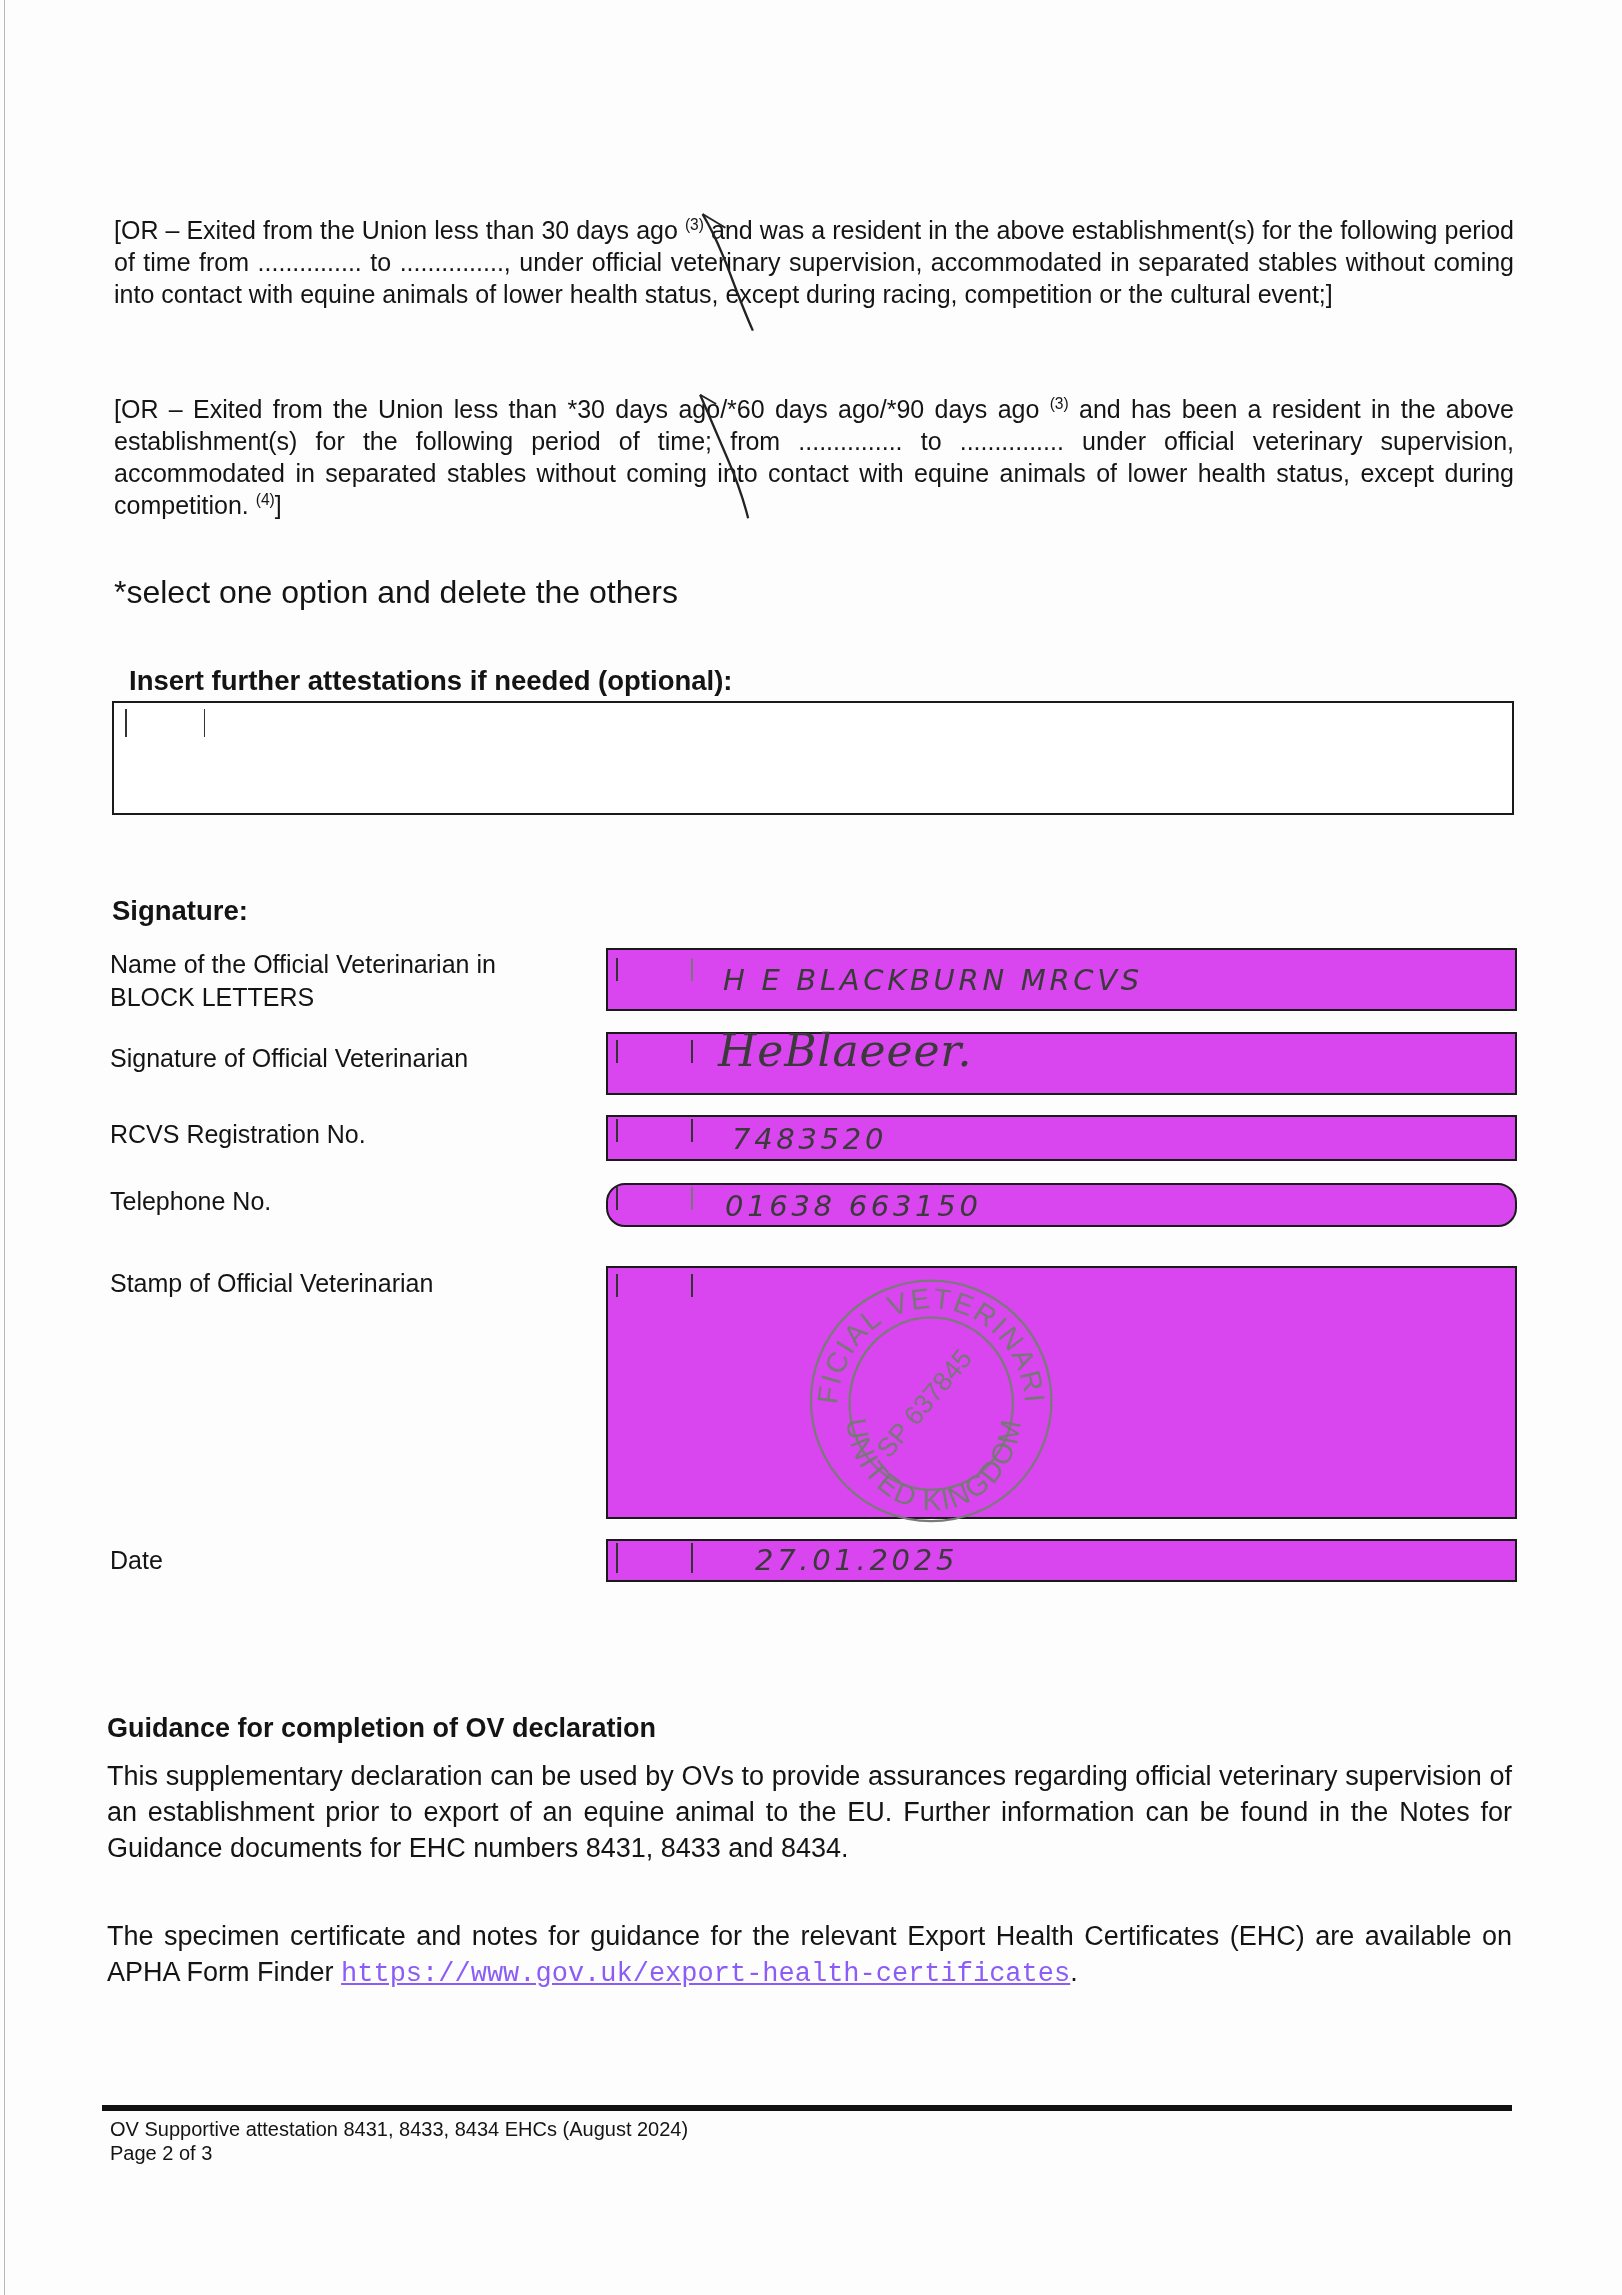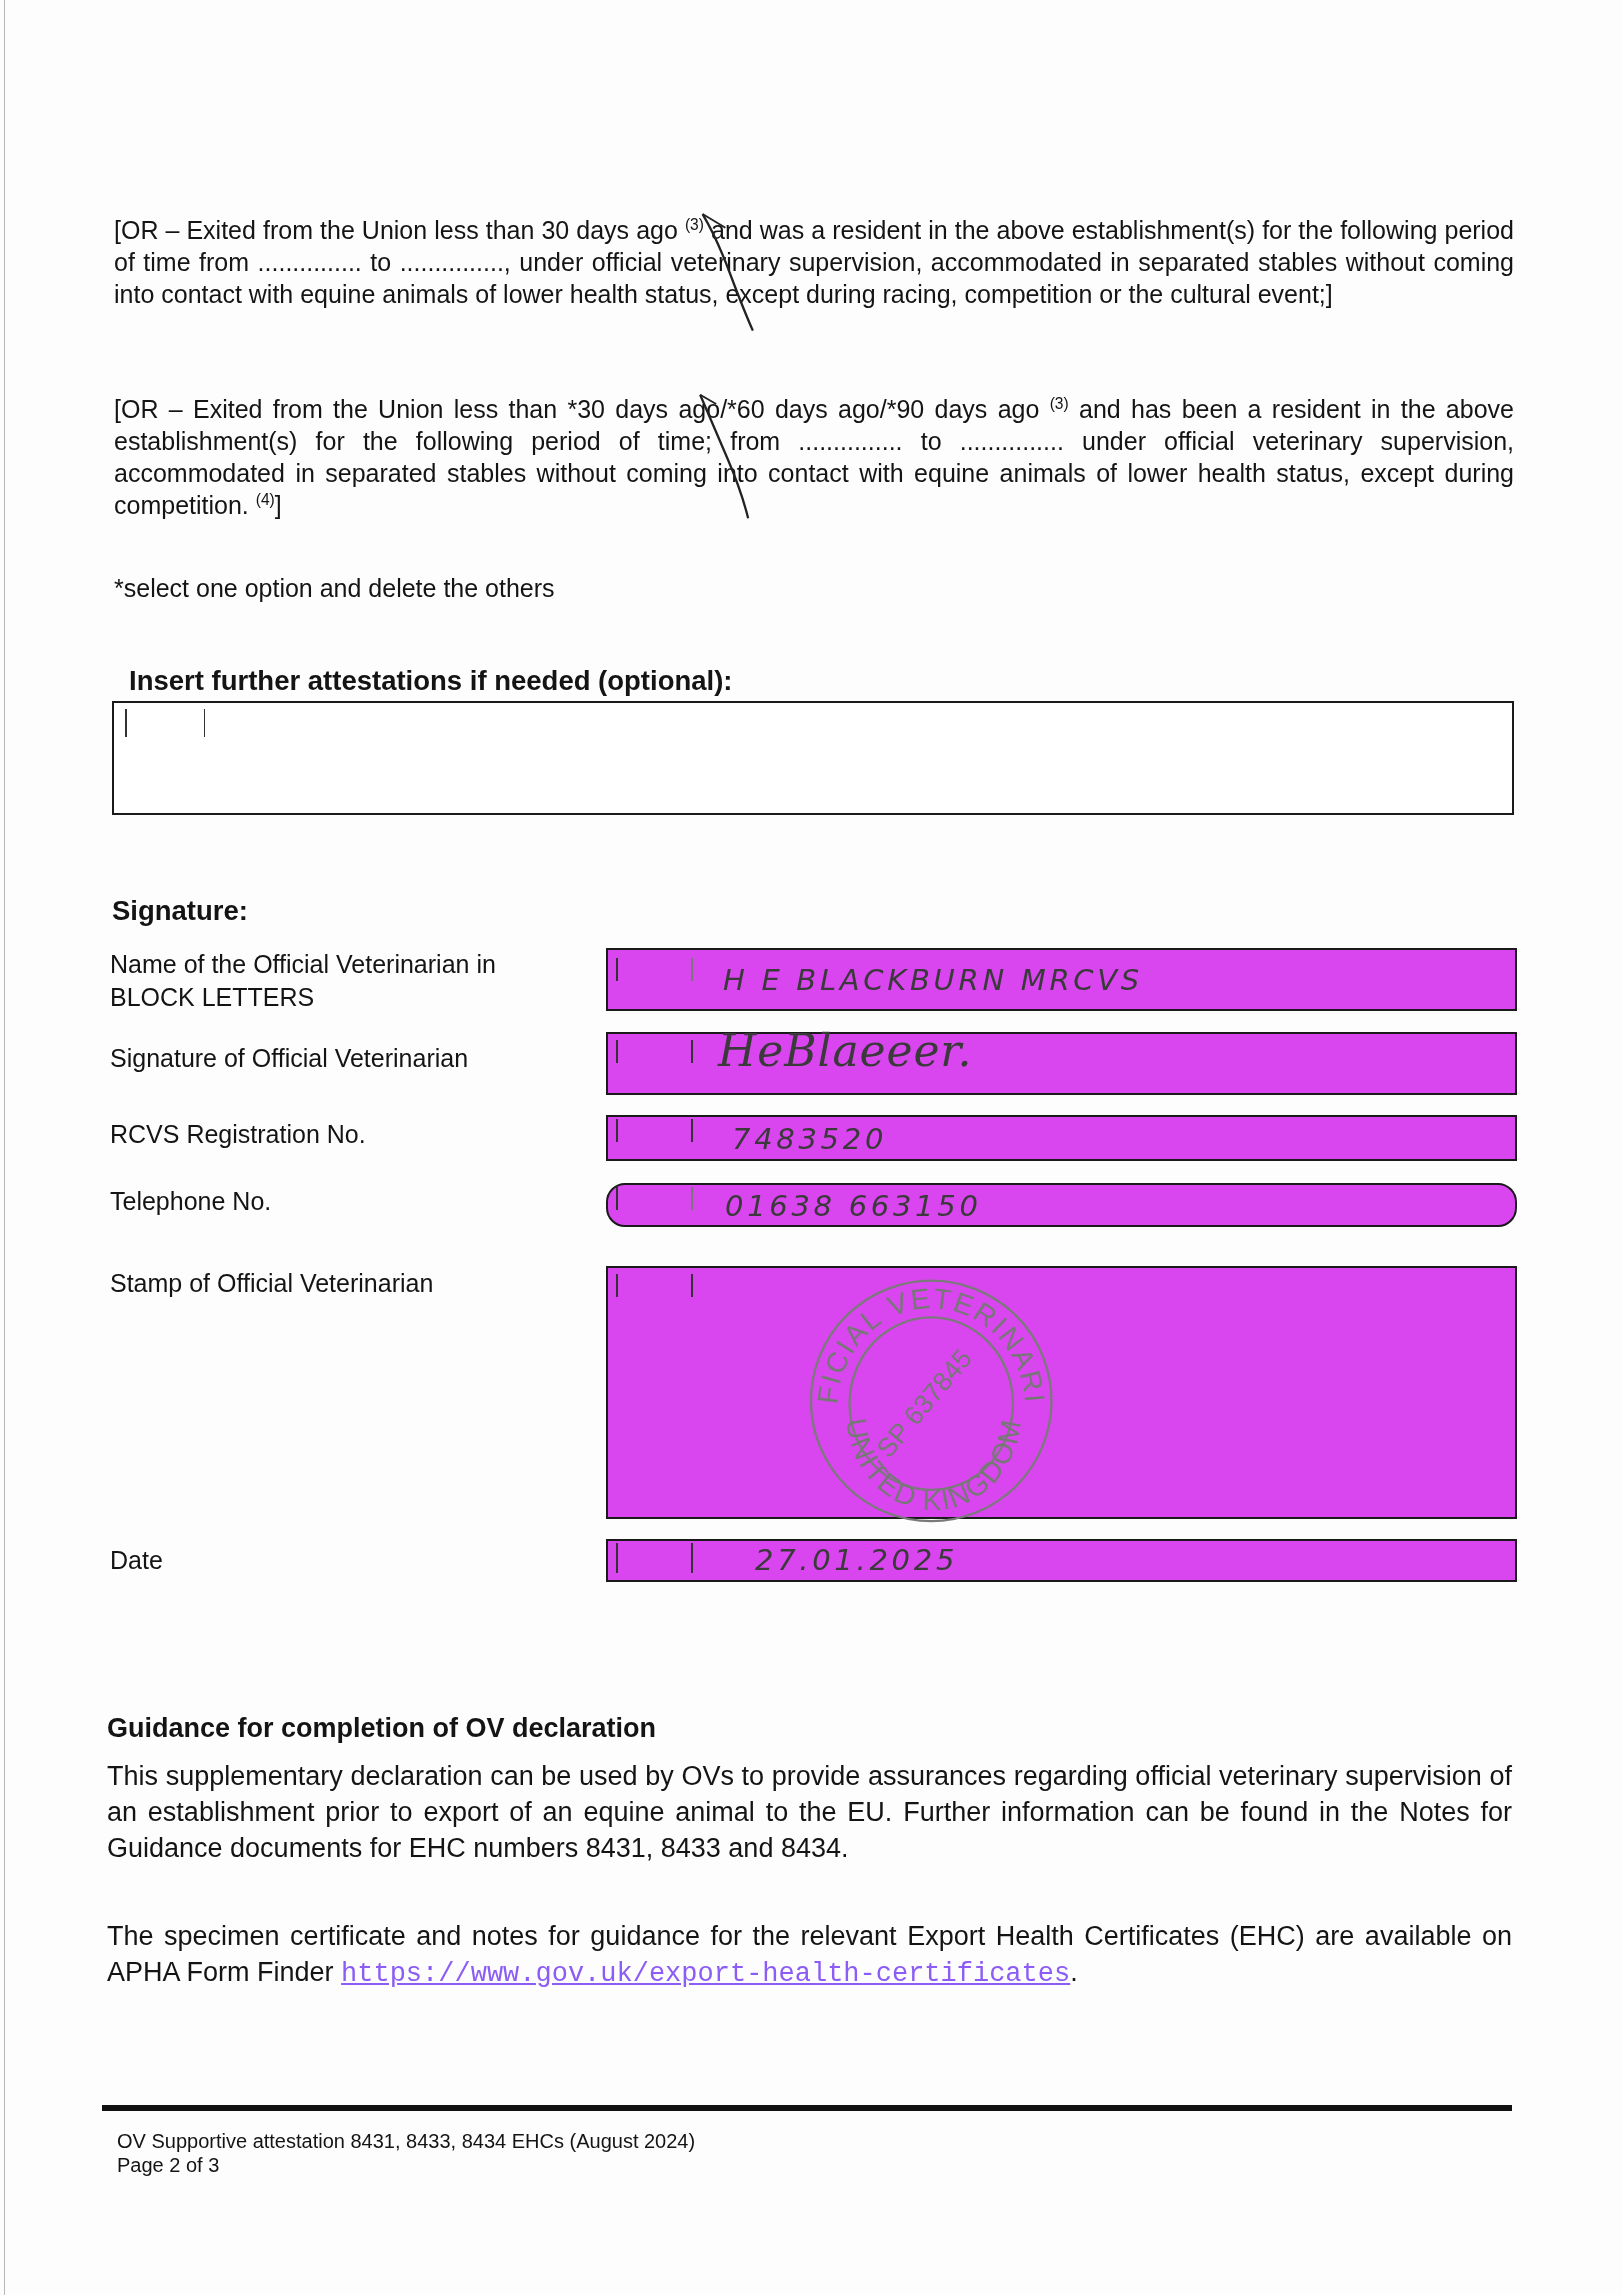--- a/index.html
+++ b/index.html
@@ -7,38 +7,38 @@
       width: 1623px; height: 2295px; background: #fdfdfd; position: relative; overflow: hidden;
       font-family: "Liberation Sans", sans-serif; color: #141414;
     }
     .left-edge { position: absolute; left: 3.7px; top: 0; width: 1.4px; height: 2295px; background: #b8b8b8; }
     .block { position: absolute; left: 114px; width: 1400px; }
     .para {
       font-size: 25px; line-height: 32px; text-align: justify; text-align-last: left;
     }
     .para sup { font-size: 15.6px; line-height: 0; vertical-align: super; }
     .strike { position: absolute; pointer-events: none; }
-    .note { font-size: 25px; }
+    .note { font-size: 32px; }
     .heading { font-size: 27.5px; font-weight: bold; }
     .textbox {
       position: absolute; border: 2.8px solid #1a1a1a; background: #fff;
     }
     .tick { position: absolute; width: 1.8px; background: #333; }
     .field-label { position: absolute; left: 110px; font-size: 25px; line-height: 33px; }
     .field-box { position: absolute; left: 606px; width: 907px; border: 2.3px solid #1a1a1a; background: #d946ef; }
     .hand {
       position: absolute; font-family: "DejaVu Sans", sans-serif; color: #3a3a3a;
       font-size: 29px; letter-spacing: 3.7px; font-style: italic;
     }
     .sig { font-family: "DejaVu Serif", serif; font-size: 44px; font-style: italic; letter-spacing: 0.9px; }
     .guid-title { font-size: 27px; font-weight: bold; }
     .guid-para { font-size: 27px; line-height: 36px; text-align: justify; text-align-last: left; }
     .link { text-decoration: underline; color: #8b5cf6; font-family: Liberation Mono, monospace; }
     .footer-rule { position: absolute; left: 102px; width: 1410px; top: 2105px; height: 5.5px; background: #111; }
-    .footer { position: absolute; left: 117px; font-size: 20px; line-height: 26px; margin-top: 12px; }
+    .footer { position: absolute; left: 110px; font-size: 20px; line-height: 26px; }
   </style>
 </head>
 <body>
 
 <div class="left-edge"></div>
 
 <div class="block para" style="top:214px;">
   <span>[OR – Exited from the Union less than 30 days ago </span><sup>(3)</sup><span> and was a resident in the above establishment(s) for the following period of time from ............... to ..............., under official veterinary supervision, accommodated in separated stables without coming into contact with equine animals of lower health status, except during racing, competition or the cultural event;]</span>
 </div>
 <svg class="strike" style="left:698px; top:209px;" width="64" height="129" viewBox="0 0 140 280">

